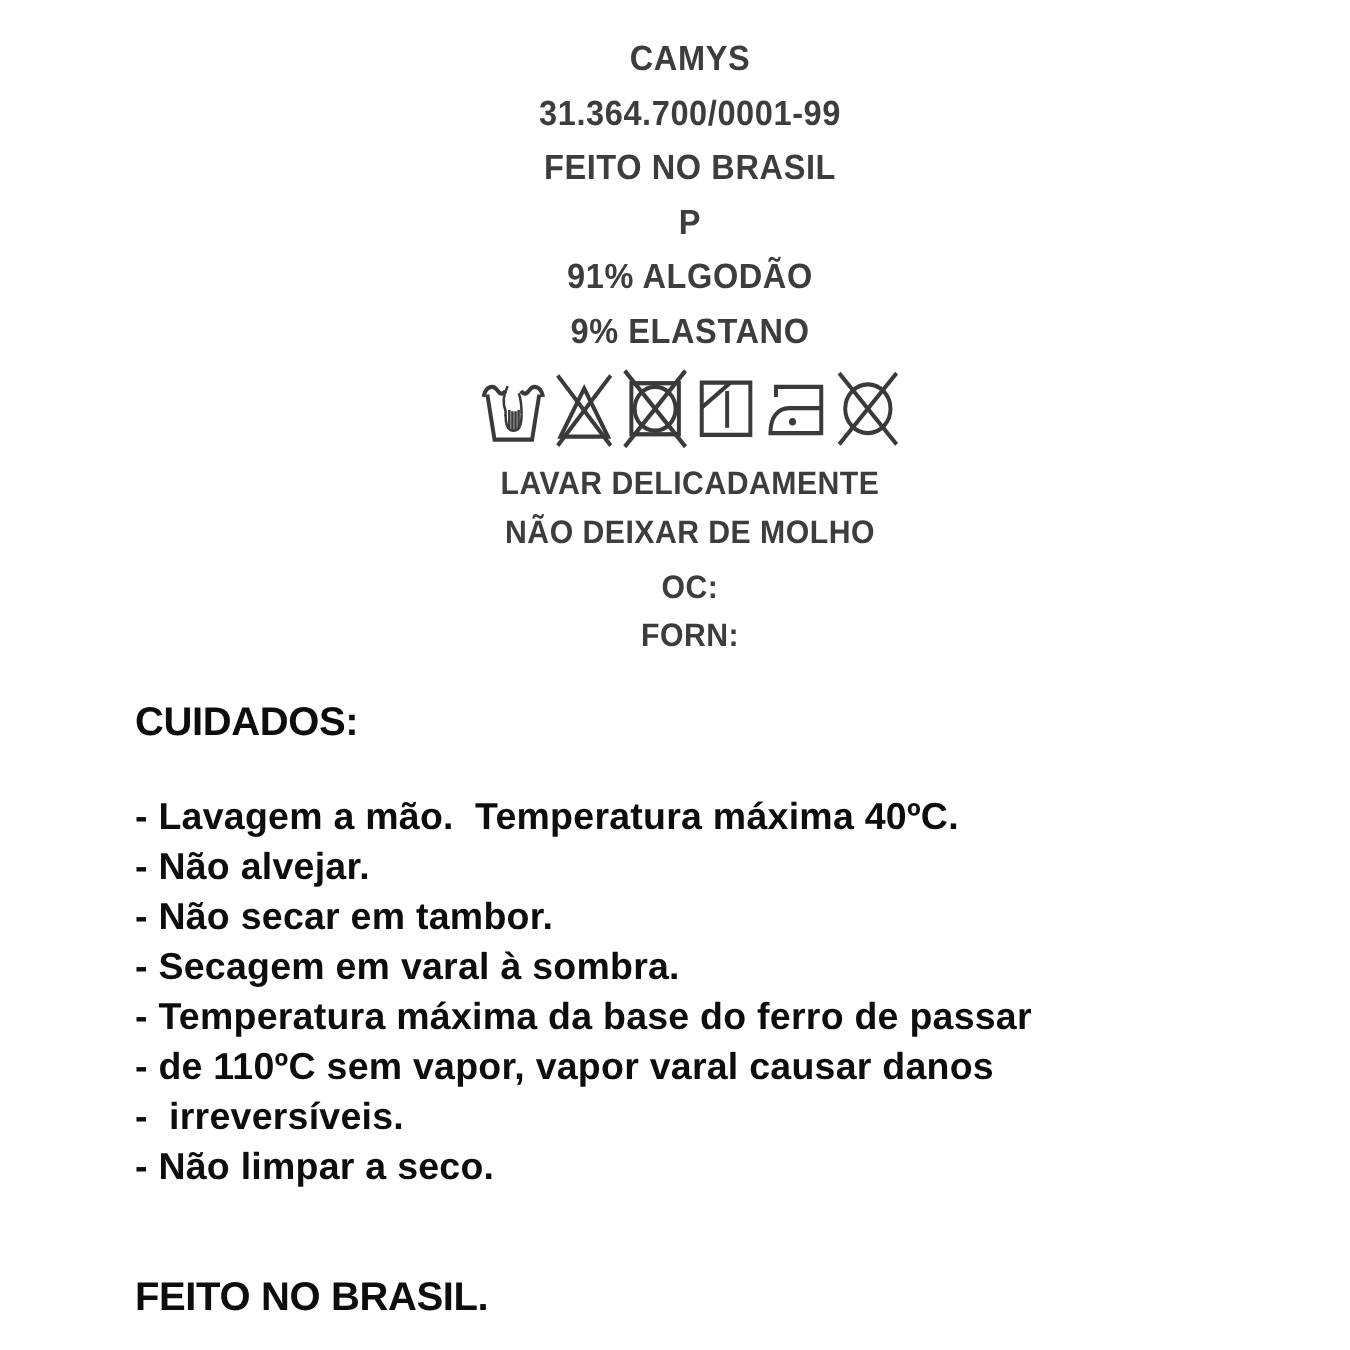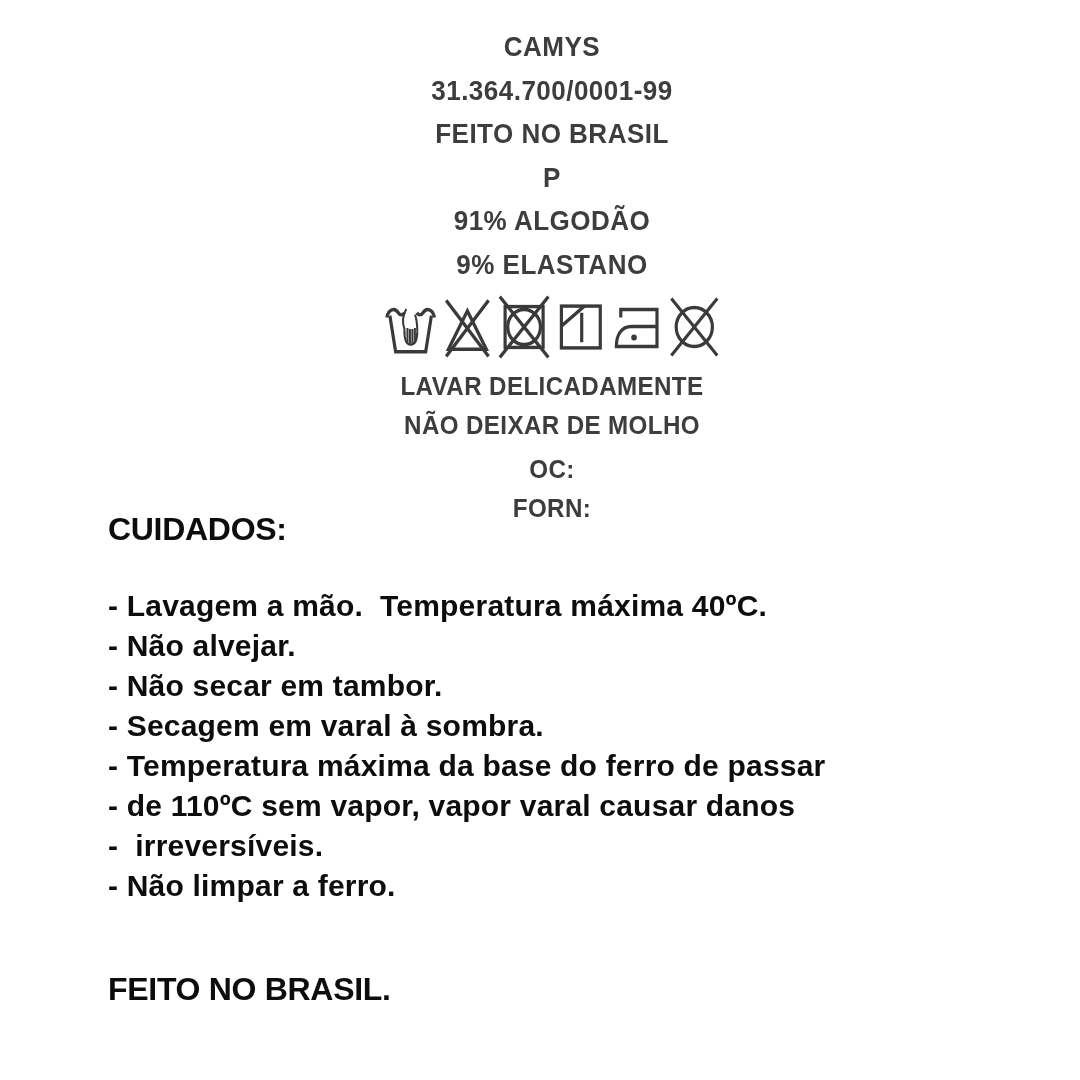--- a/index.html
+++ b/index.html
@@ -37,21 +37,21 @@
   .symbols .thin { stroke: #3a3a3a; stroke-width: 2.3; fill: none; }
   .symbols .dot  { fill: #3a3a3a; stroke: none; }
   .note { font-size: 26px; line-height: 39px; letter-spacing: 0.4px; }
   .note-first { margin-top: 2px; }
   .oc { font-size: 26px; line-height: 38.5px; letter-spacing: 0.4px; }
   .oc-first { margin-top: 5px; }
   
   .bottom-block {
     position: absolute;
     left: 108px;
-    top: 508px;
+    top: 556px;
     color: #0d0d0d;
     text-align: left;
   }
   .care-title { font-size: 32px; line-height: 42px; letter-spacing: -0.3px; }
   .sp36 { height: 36px; }
   .sp38 { height: 38px; }
   .care-item { font-size: 30px; line-height: 40px; letter-spacing: 0.2px; white-space: pre; }
   .footer-line { font-size: 32px; line-height: 42px; letter-spacing: -0.3px; margin-top: 24px; }
 </style>
 </head>
@@ -122,18 +122,18 @@
   <div class="bottom-block">
     <div class="care-title">CUIDADOS:</div>
     <div class="sp36"></div>
     <div class="care-item">- Lavagem a mão.  Temperatura máxima 40ºC.</div>
     <div class="care-item">- Não alvejar.</div>
     <div class="care-item">- Não secar em tambor.</div>
     <div class="care-item">- Secagem em varal à sombra.</div>
     <div class="care-item">- Temperatura máxima da base do ferro de passar</div>
     <div class="care-item">- de 110ºC sem vapor, vapor varal causar danos</div>
     <div class="care-item">-  irreversíveis.</div>
-    <div class="care-item">- Não limpar a ferro.</div>
+    <div class="care-item">- Não limpar a seco.</div>
     <div class="sp38"></div>
     <div class="footer-line">FEITO NO BRASIL.</div>
   </div>
 
 </div>
 
 </body></html>

